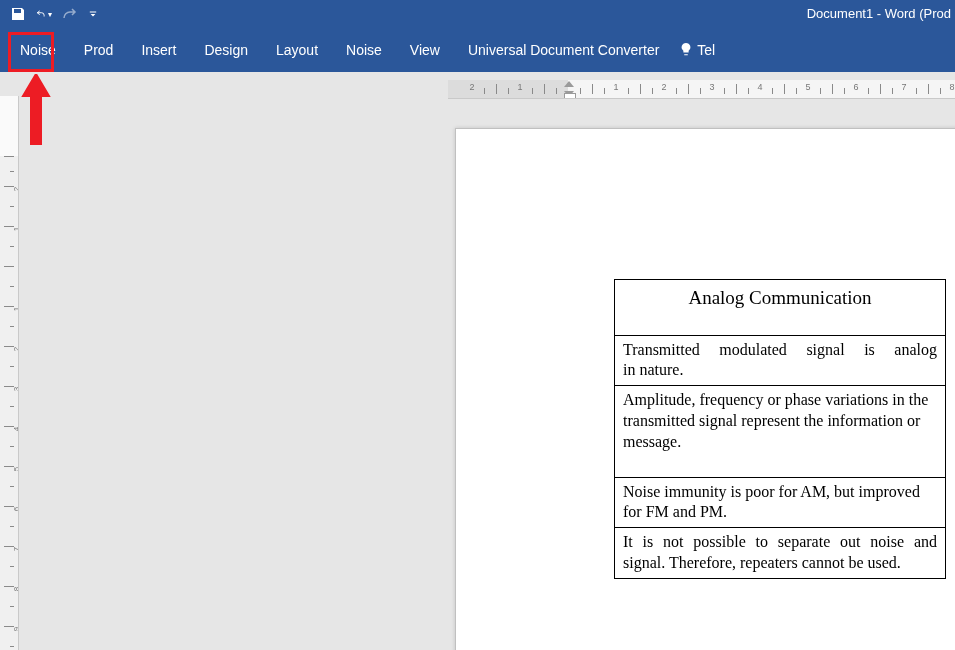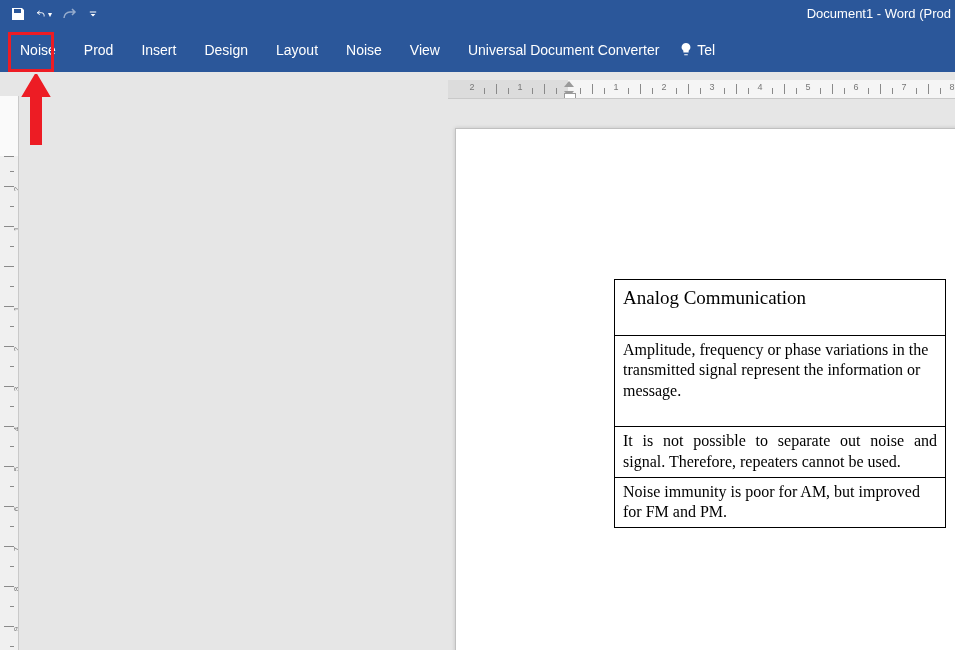--- a/index.html
+++ b/index.html
@@ -198,20 +198,21 @@
     font-size: 16px;
     color: #000;
   }
   .doc-table td {
     border: 1.5px solid #000;
     padding: 4px 8px;
     vertical-align: top;
     line-height: 1.3;
   }
   .doc-table .hdr {
+    text-align: center;
     font-size: 19px;
     padding: 6px 8px 24px 8px;
   }
   svg.undo path, svg.redo path { fill:none; stroke:#fff; stroke-width:1.5; }
   .qat .dim { opacity:0.5; }
   .qat .caret { font-size:8px; margin-left:2px; }
   .qat .customize svg { width:8px; height:8px; }
 </style>
 </head>
 <body>
@@ -365,28 +366,34 @@
     <span class="htick-num" style="left:504px;">8</span>
   </div>
 
   <div class="page">
     <table class="doc-table">
       <tbody>
           <tr>
         <td class="hdr">Analog Communication</td>
       </tr>
       <tr>
+        <td>
+          <span style="display:inline-block;text-align:justify;text-align-last:justify;width:100%;">Transmitted modulated signal is analog</span>
+          <span>in nature.</span>
+        </td>
+      </tr>
+      <tr>
         <td style="padding-bottom:24px;">Amplitude, frequency or phase variations in the transmitted signal represent the information or message.</td>
+      </tr>
+      <tr>
+        <td>Noise immunity is poor for AM, but improved for FM and PM.</td>
       </tr>
       <tr>
         <td>
           <span style="display:inline-block;text-align:justify;text-align-last:justify;width:100%;">It is not possible to separate out noise and</span>
           <span>signal. Therefore, repeaters cannot be used.</span>
         </td>
       </tr>
-      <tr>
-        <td>Noise immunity is poor for AM, but improved for FM and PM.</td>
-      </tr>
     </tbody>
       </table>
   </div>
 
 </div>
 
 </body></html>

